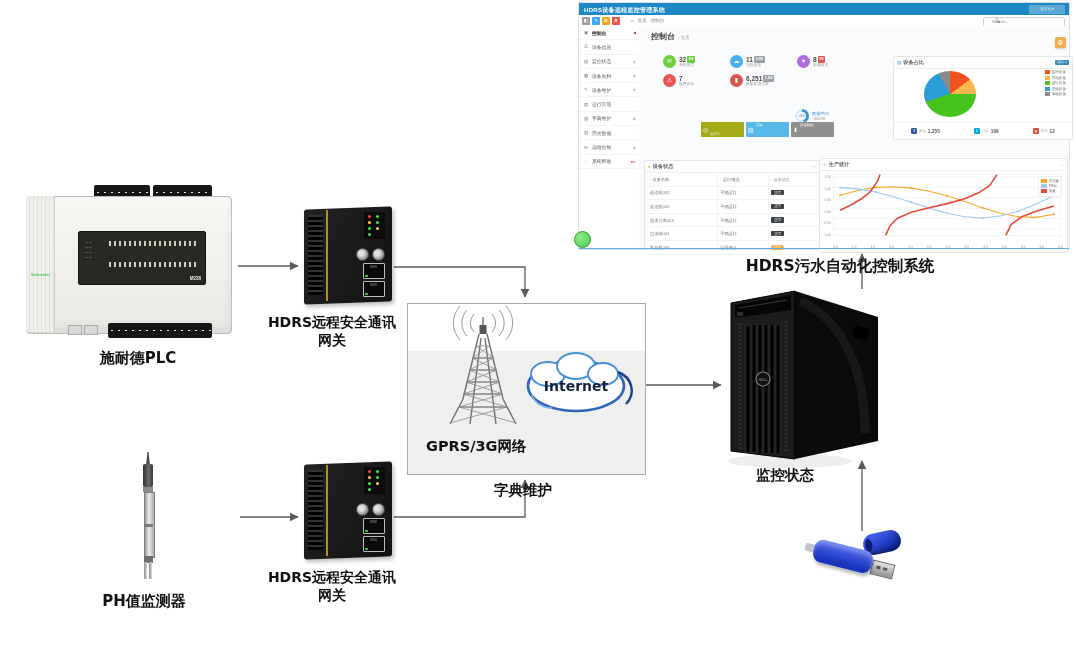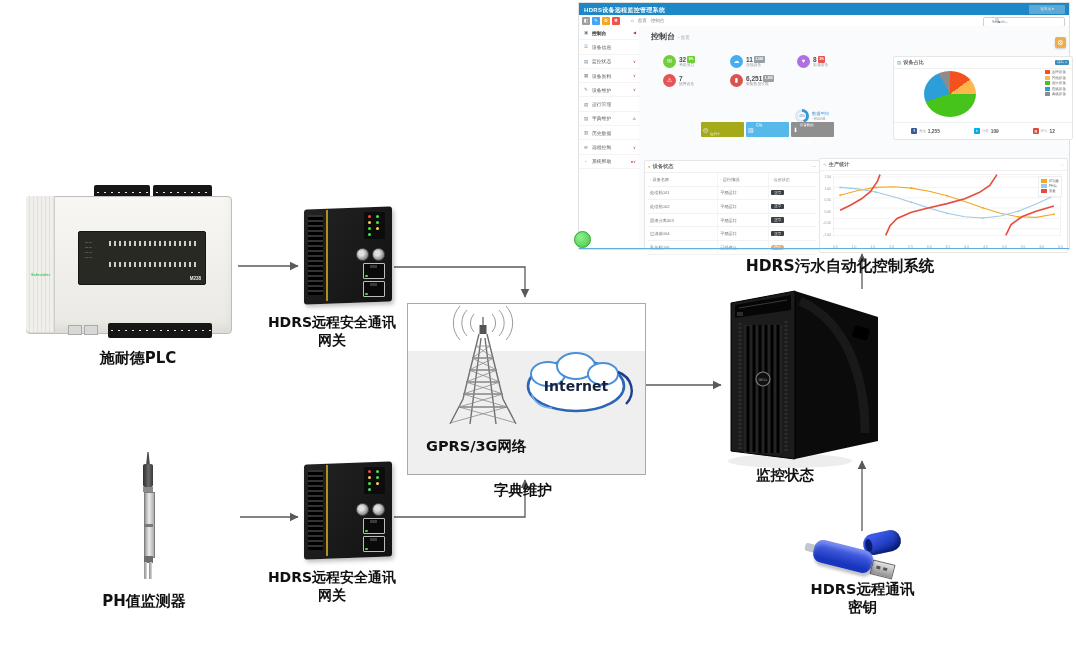--- a/index.html
+++ b/index.html
@@ -348,24 +348,20 @@
     <div class="usb-cap">
         <div class="usb-cap-hole"></div>
       </div>
     <div class="usb-clip"></div>
     <div class="usb-conn">
       <span class="slot" style="left:4px;"></span>
         <span class="slot" style="left:11px;"></span>
     </div>
     <div class="usb-body"></div>
   </div>
-  <div class="lbl" style="left:790px;top:580px;width:145px;font-size:14.5px;line-height:18px;">
-    <div>HDRS远程通讯</div>
-    <div>密钥</div>
-  </div>
 
   <div class="lbl" style="left:740px;top:256px;width:200px;font-size:15.5px;text-align:center;">HDRS污水自动化控制系统</div>
 
   <div class="abs dashboard">
     <div class="db-header">
       <span class="db-title">HDRS设备远程监控管理系统</span>
       <span class="db-user">管理员 ▾</span>
     </div>
     <div class="db-navbar">
       <div class="db-apps">

